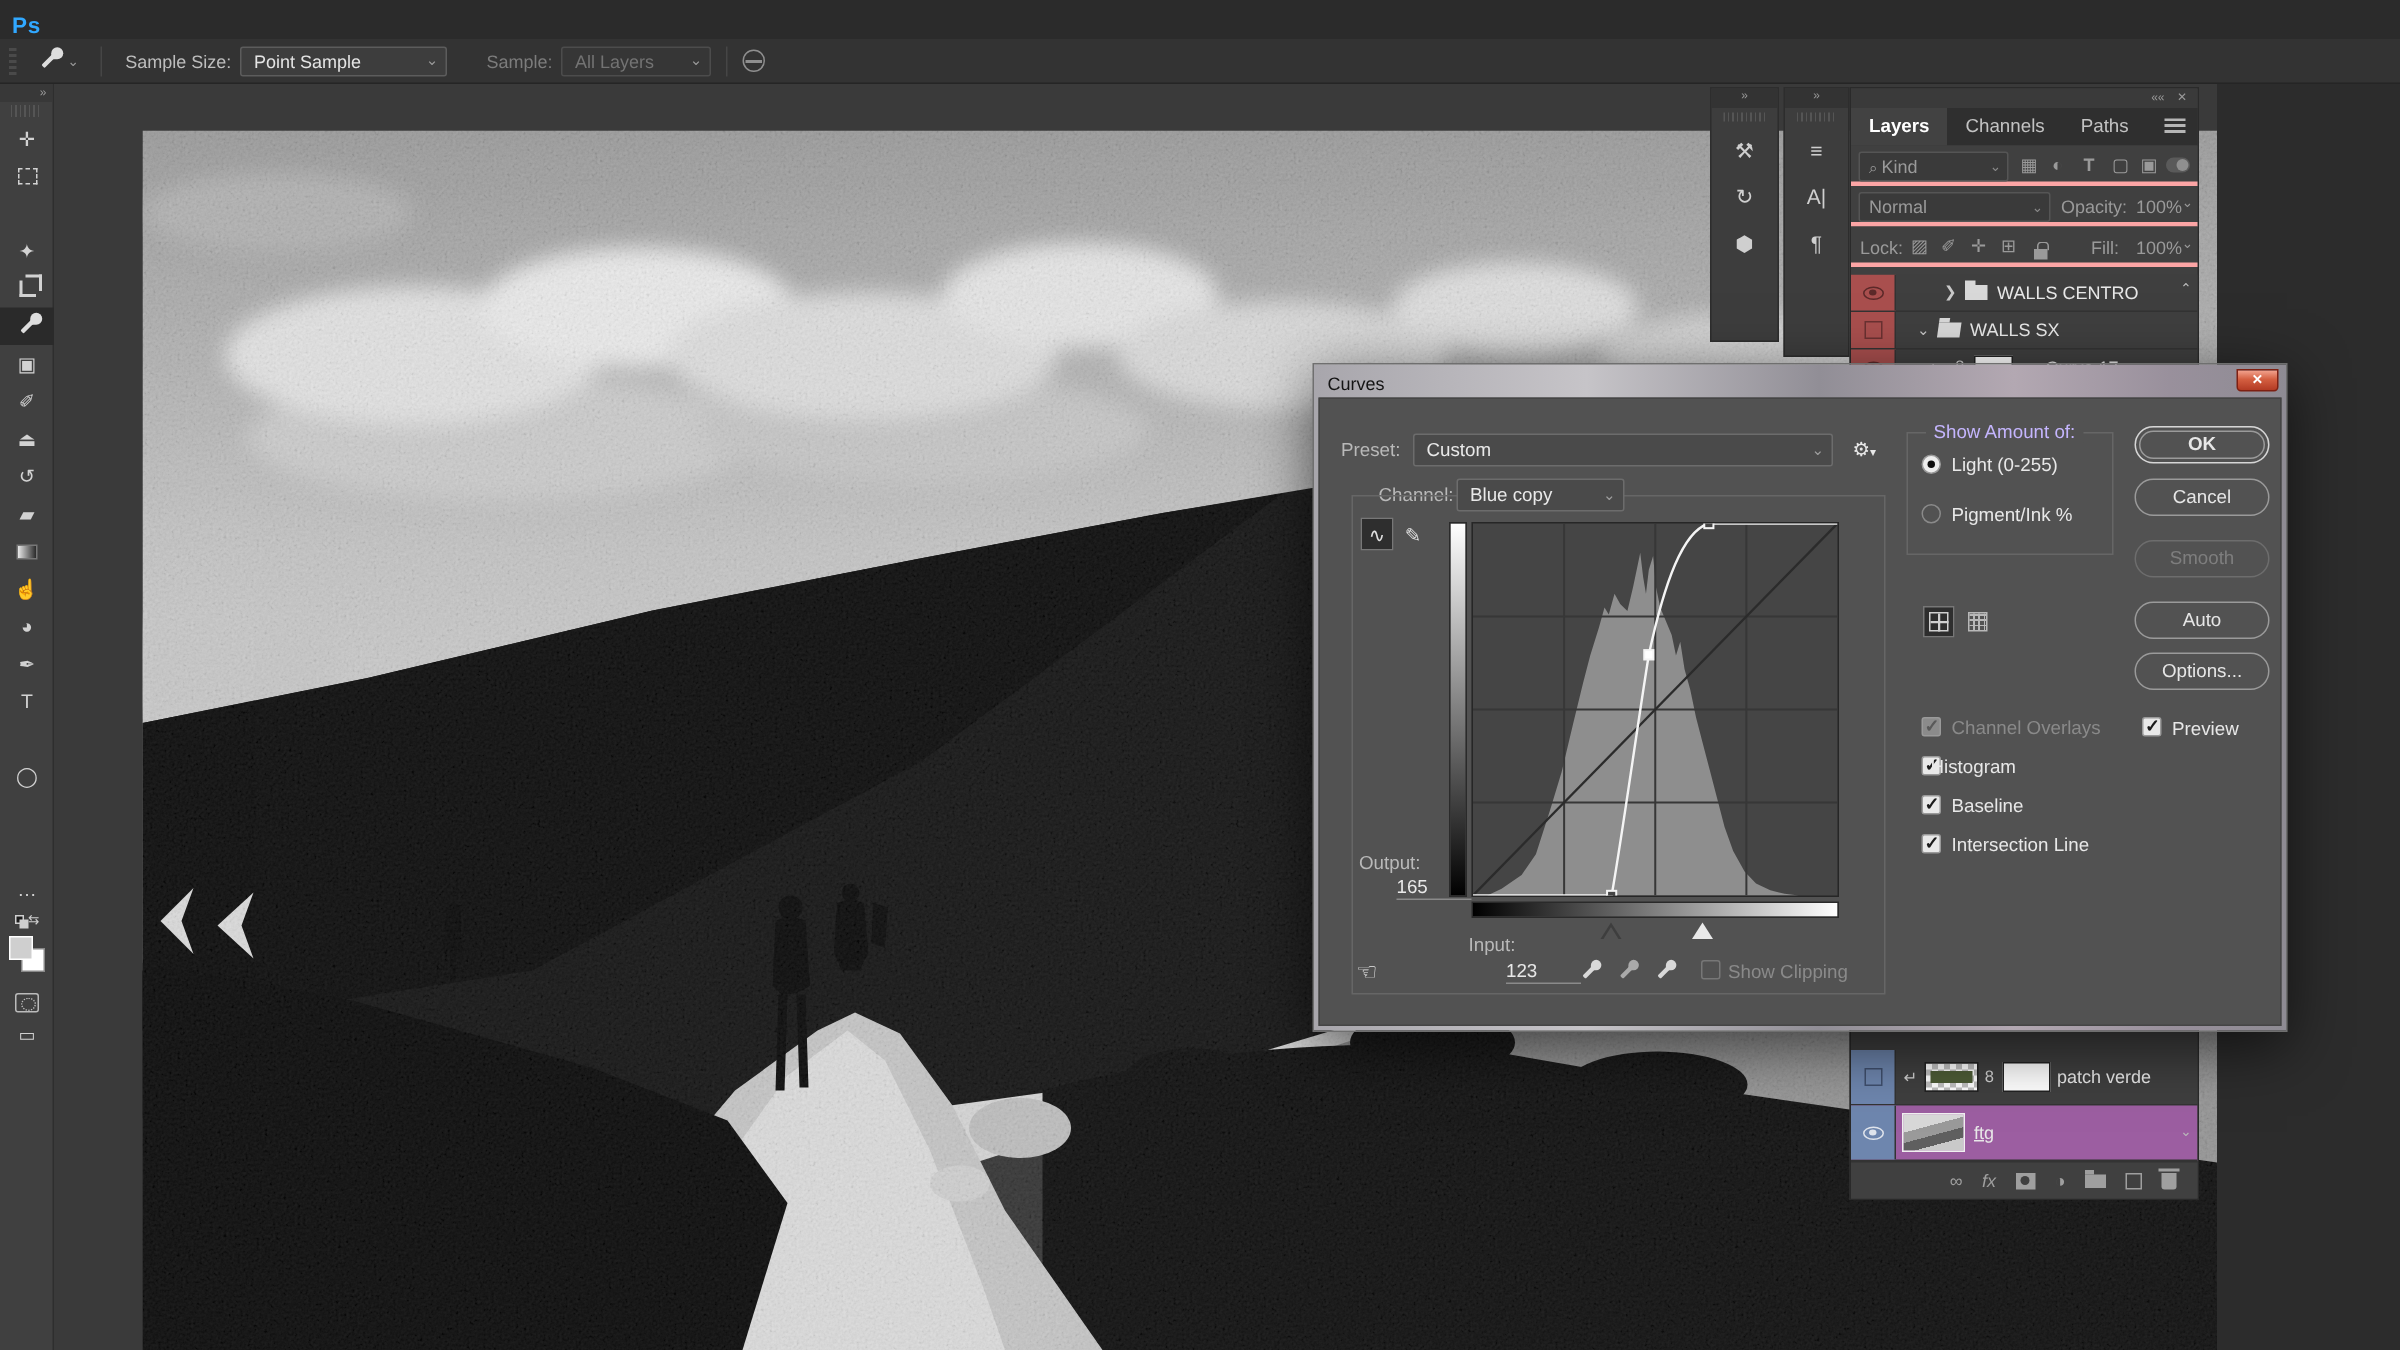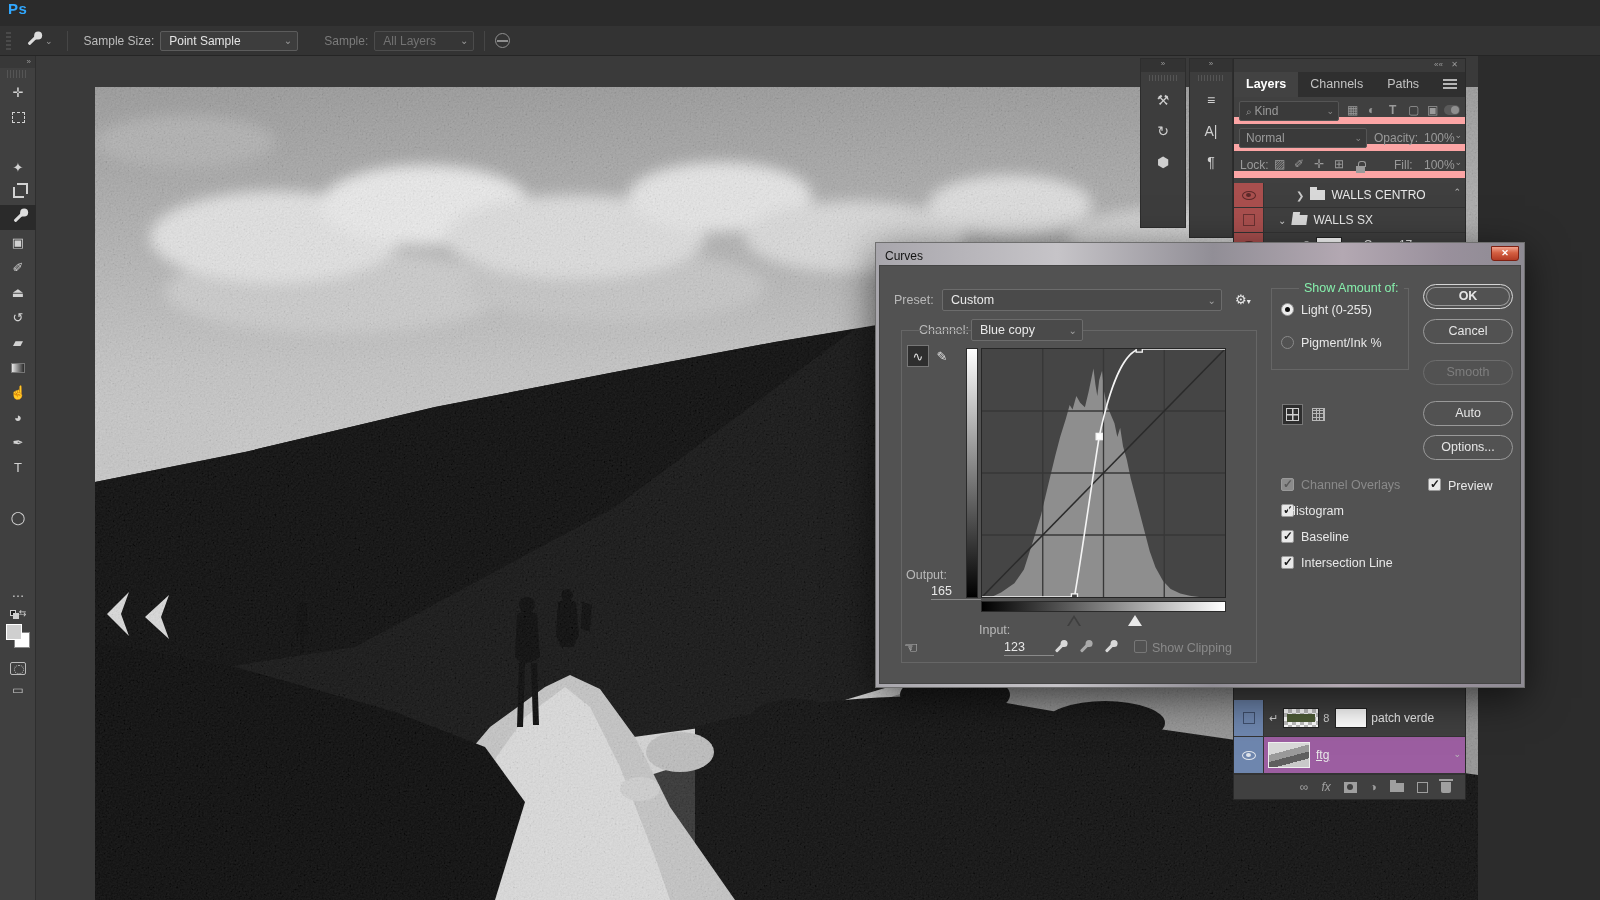--- a/index.html
+++ b/index.html
@@ -1,21 +1,21 @@
 <!DOCTYPE html>
 <html><head>
 <meta charset="utf-8">
 <style>
   * { margin:0; padding:0; box-sizing:border-box; }
   html,body { width:1600px; height:900px; overflow:hidden; background:#2c2c2c;
     font-family:"Liberation Sans", sans-serif; -webkit-font-smoothing:antialiased; }
 
   
   #menubar { position:absolute; left:0; top:0; width:1600px; height:26px; background:#2b2b2b;
-    display:flex; align-items:flex-start; z-index:30; }
+    display:flex; align-items:flex-end; z-index:30; }
   #ps-logo { color:#31a8ff; font-weight:bold; font-size:15px; padding:0 12px 0 8px; letter-spacing:0.5px; }
   .menu-item { color:#d8d8d8; font-size:12.5px; padding:0 9px; cursor:default; }
 
   
   #optionsbar { position:absolute; left:0; top:26px; width:1600px; height:30px; background:#333333;
     border-bottom:1px solid #252525; display:flex; align-items:center; z-index:30; }
   .grip { width:5px; height:18px; margin:0 8px 0 6px;
     background:repeating-linear-gradient(180deg,#4a4a4a 0 2px,transparent 2px 4px); }
   .ob-divider { width:1px; height:20px; background:#464646; margin:0 10px; }
   .ob-label { color:#bdbdbd; font-size:12px; margin:0 6px; }
@@ -76,21 +76,21 @@
   
   #layers-panel { position:absolute; left:1233px; top:2px; width:233px; height:742px; background:#404040;
     border:1px solid #2a2a2a; z-index:12; font-size:12px; color:#d8d8d8; }
   #lp-header { height:13px; background:#3a3a3a; position:relative; }
   #lp-header .hd-btn { position:absolute; top:1px; color:#9a9a9a; font-size:8px; }
   #lp-tabs { height:25px; background:#2f2f2f; display:flex; align-items:stretch; position:relative; }
   .tab { padding:5px 12px 0 12px; font-size:12.5px; color:#c3c3c3; }
   .tab.active { background:#424242; color:#ffffff; font-weight:bold; }
   #lp-menu-icon { position:absolute; right:8px; top:7px; width:14px; height:10px;
     background:repeating-linear-gradient(180deg,#b5b5b5 0 2px,transparent 2px 4px); }
-  .lp-row { position:relative; height:27px; border-bottom:7px solid #fca5a5; background:#404040; }
+  .lp-row { position:relative; height:27px; border-bottom:3px solid #fca5a5; background:#404040; }
   .lp-sel { position:absolute; height:20px; top:4px; background:#3a3a3a; border:1px solid #555; border-radius:2px;
     font-size:12px; color:#9a9a9a; line-height:18px; padding:0 18px 0 6px; }
   .lp-sel .chev { position:absolute; right:4px; top:0; font-size:9px; color:#8a8a8a; }
   .f-icon { color:#9a9a9a; font-size:12px; position:absolute; top:6px; }
   .pill { position:absolute; width:16px; height:10px; border-radius:6px; background:#5a5a5a; top:8px; }
   .pill::after { content:''; position:absolute; right:1px; top:1px; width:8px; height:8px; border-radius:50%; background:#8f8f8f; }
   .lock-glyph { display:inline-block; width:9px; height:7px; background:#9a9a9a; position:relative; margin-top:5px; }
   .lock-glyph::before { content:''; position:absolute; left:1.5px; top:-5px; width:6px; height:5px;
     border:1.5px solid #9a9a9a; border-bottom:none; border-radius:3px 3px 0 0; }
   #lp-rows { position:absolute; left:0; top:124px; right:0; bottom:25px; background:#3f3f3f; overflow:hidden; }
@@ -141,21 +141,21 @@
     background:linear-gradient(180deg,#f2a38e,#d45f41 45%,#b33b24); border:1px solid #7e2012;
     color:#fff; font-size:9px; font-weight:bold; text-align:center; line-height:13px; }
   #cd-body { position:absolute; left:3px; top:22px; right:3px; bottom:3px; background:#525252;
     border:1px solid #454545; font-size:12.5px; color:#d8d8d8; }
   .cd-label { position:absolute; color:#b9b9b9; }
   .cd-value { position:absolute; color:#e8e8e8; }
   .cd-select { position:absolute; height:22px; background:#4a4a4a; border:1px solid #6c6c6c; border-radius:2px;
     color:#e9e9e9; line-height:20px; padding:0 18px 0 8px; }
   .cd-select .chev { position:absolute; right:5px; top:1px; font-size:10px; color:#a0a0a0; }
   .groupbox { position:absolute; border:1px solid #666; }
-  .gb-legend { position:absolute; top:-8px; left:27px; background:#525252; padding:0 5px; color:#86efac; }
+  .gb-legend { position:absolute; top:-8px; left:12px; background:#525252; padding:0 5px; color:#c4b5fd; }
   .pbtn { position:absolute; left:543px; width:90px; height:25px; border-radius:13px; border:1px solid #9a9a9a;
     color:#e6e6e6; text-align:center; line-height:23px; background:transparent; }
   .pbtn.focus { border-color:#d6d6d6; box-shadow:inset 0 0 0 2px #525252, inset 0 0 0 3px #9a9a9a;font-weight:bold; }
   .pbtn.disabled { border-color:#6d6d6d; color:#7e7e7e; }
   .cb { width:13px; height:13px; background:#e9e9e9; border:1px solid #9a9a9a; position:absolute; border-radius:2px; }
   .cb.checked::after { content:'✓'; position:absolute; left:1px; top:-2px; color:#1c1c1c; font-size:12px; font-weight:bold; }
   .cb.disabled { background:#8b8b8b; } .cb.disabled::after { color:#595959; }
   .radio { width:13px; height:13px; border-radius:50%; background:#ededed; border:1px solid #9a9a9a; position:absolute; }
   .radio.off { background:transparent; border-color:#8a8a8a; }
   .radio.sel::after { content:''; position:absolute; left:3px; top:3px; width:5px; height:5px; border-radius:50%; background:#0d0d0d; }

